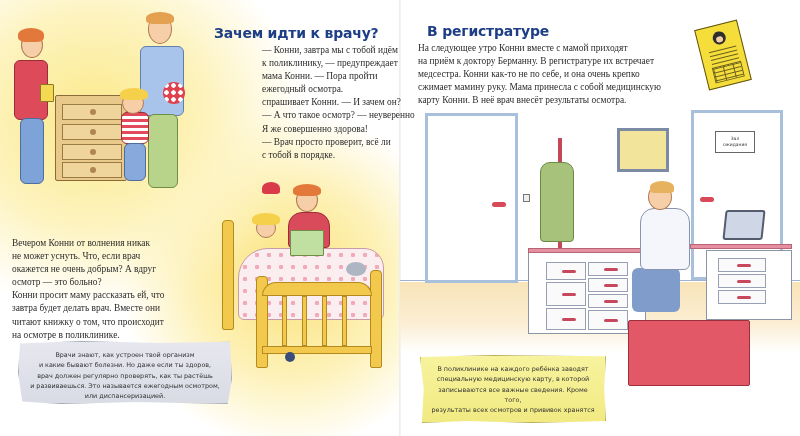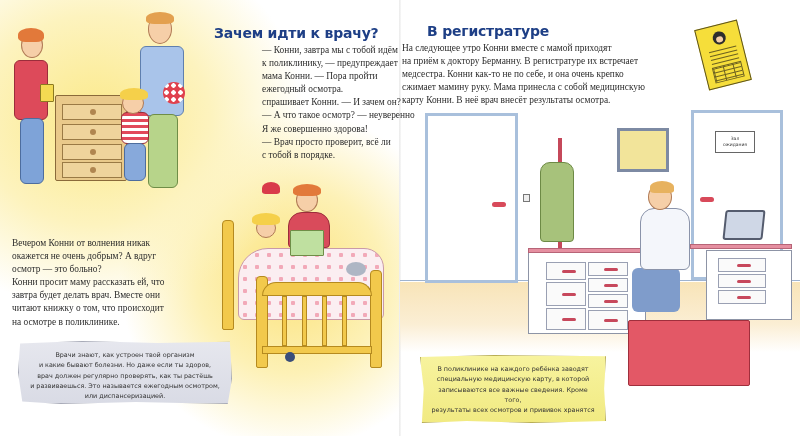--- a/index.html
+++ b/index.html
@@ -163,41 +163,42 @@
       <div class="bed-rail" style="left:262px;top:346px;width:110px;height:8px;"></div>
       <div class="bed-rail" style="left:282px;top:296px;width:5px;height:50px;"></div>
       <div class="bed-rail" style="left:302px;top:296px;width:5px;height:50px;"></div>
       <div class="bed-rail" style="left:322px;top:296px;width:5px;height:50px;"></div>
       <div class="bed-rail" style="left:342px;top:296px;width:5px;height:50px;"></div>
       <div class="person" style="left:285px;top:352px;width:10px;height:10px;border-radius:50%;background:#3a4d7a;"></div>
     </div>
 
     <div class="para" style="left:12px;top:237px;width:180px;">
       <div>Вечером Конни от волнения никак</div>
+      <div>не может уснуть. Что, если врач</div>
       <div>окажется не очень добрым? А вдруг</div>
       <div>осмотр — это больно?</div>
       <div>Конни просит маму рассказать ей, что</div>
       <div>завтра будет делать врач. Вместе они</div>
       <div>читают книжку о том, что происходит</div>
       <div>на осмотре в поликлинике.</div>
     </div>
 
     <div class="note note-grey">
       <div>Врачи знают, как устроен твой организм</div>
       <div>и какие бывают болезни. Но даже если ты здоров,</div>
       <div>врач должен регулярно проверять, как ты растёшь</div>
       <div>и развиваешься. Это называется ежегодным осмотром,</div>
       <div>или диспансеризацией.</div>
     </div>
   </div>
 
   <div>
 
     <div class="heading" style="left:427px;top:23px;">В регистратуре</div>
-    <div class="para" style="left:402px;top:42px;width:250px;">
+    <div class="para" style="left:418px;top:42px;width:250px;">
       <div>На следующее утро Конни вместе с мамой приходят</div>
       <div>на приём к доктору Берманну. В регистратуре их встречает</div>
       <div>медсестра. Конни как-то не по себе, и она очень крепко</div>
       <div>сжимает мамину руку. Мама принесла с собой медицинскую</div>
       <div>карту Конни. В неё врач внесёт результаты осмотра.</div>
     </div>
 
     <div class="med-card">
       <div class="face"></div>
       <div class="line" style="top:24px;"></div>

